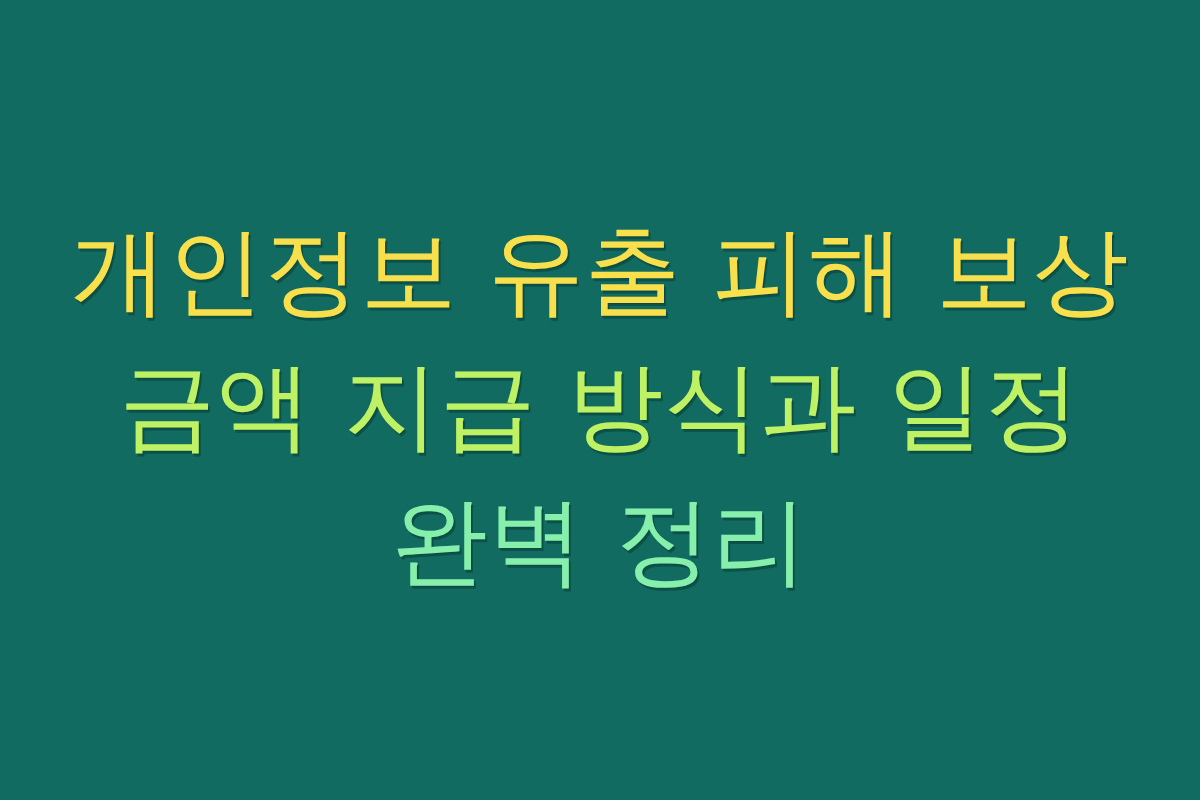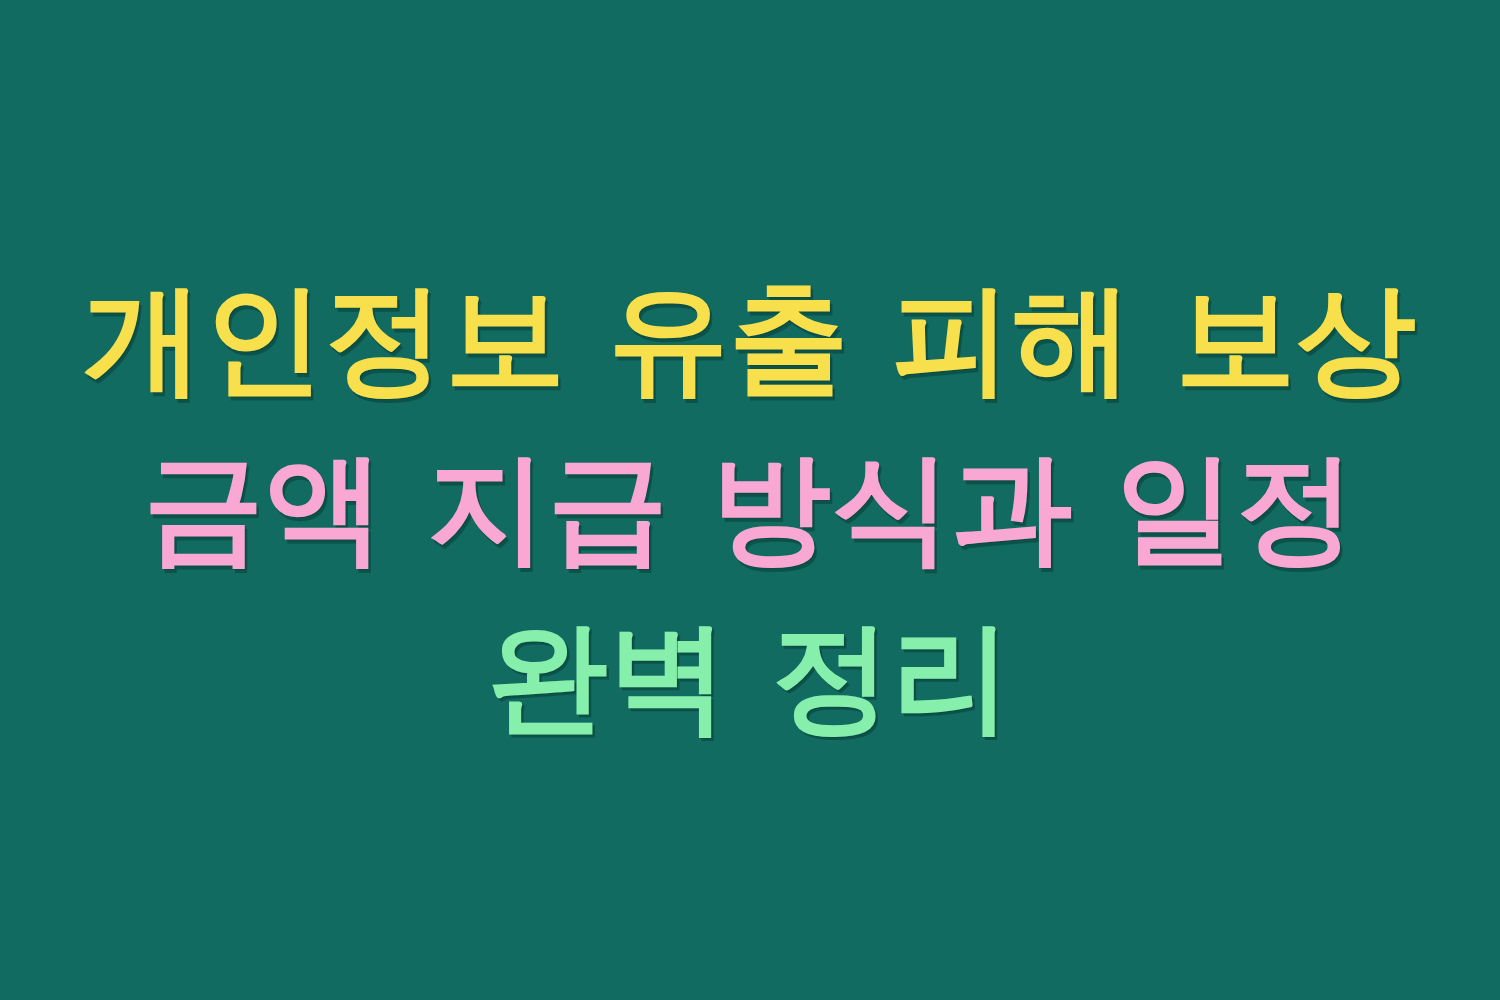--- a/index.html
+++ b/index.html
@@ -35,21 +35,21 @@
     align-items: center;
     justify-content: center;
     
     margin-top: 12px;
   }
 
   .title-line {
     display: block;
     color: #f8df4c;
     font-family: "DejaVu Sans", "Liberation Sans", sans-serif;
-    font-weight: 700;
+    font-weight: 400;
     font-size: 96px;
     line-height: 135px;
     letter-spacing: 0.5px;
     white-space: nowrap;
     text-shadow:
       2px 3px 0 rgba(7, 62, 55, 0.55),
       1px 1px 0 rgba(7, 62, 55, 0.35);
     -webkit-font-smoothing: antialiased;
   }
 
@@ -59,18 +59,18 @@
 </style>
 </head>
 <body style="background: rgb(17, 107, 96);">
 
 <div id="thumbnail-card" style="background: rgb(17, 107, 96);">
 
   <div id="title-block">
 
     <span class="title-line line-1" style="color: rgb(248, 223, 76);">개인정보 유출 피해 보상</span>
 
-    <span class="title-line line-2" style="color: #f9a8d4;">금액 지급 방식과 일정</span>
+    <span class="title-line line-2" style="color: #bef264;">금액 지급 방식과 일정</span>
 
     <span class="title-line line-3" style="color: #86efac;">완벽 정리</span>
 
   </div>
 </div>
 
 </body></html>

